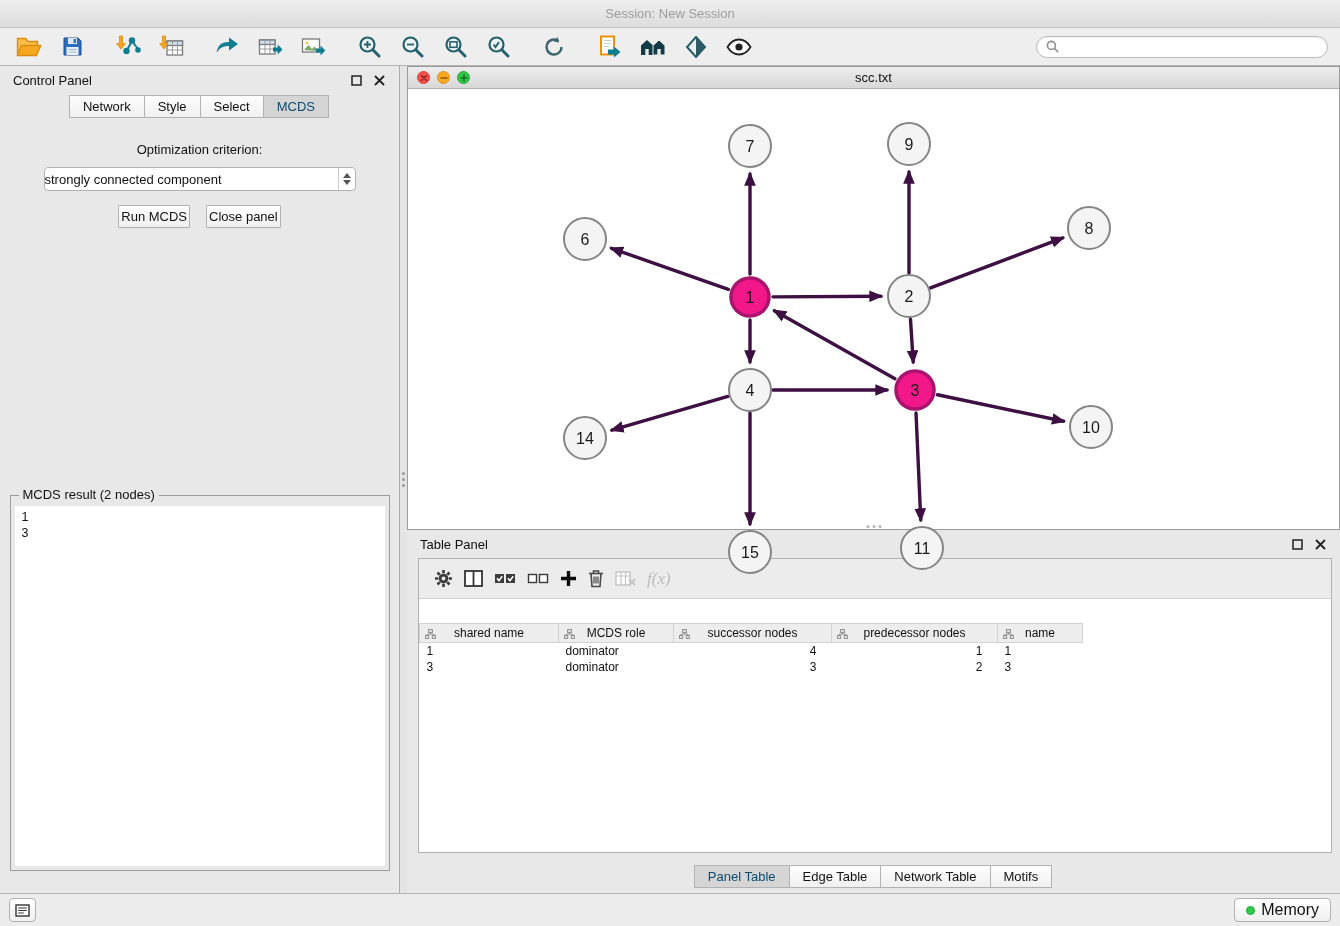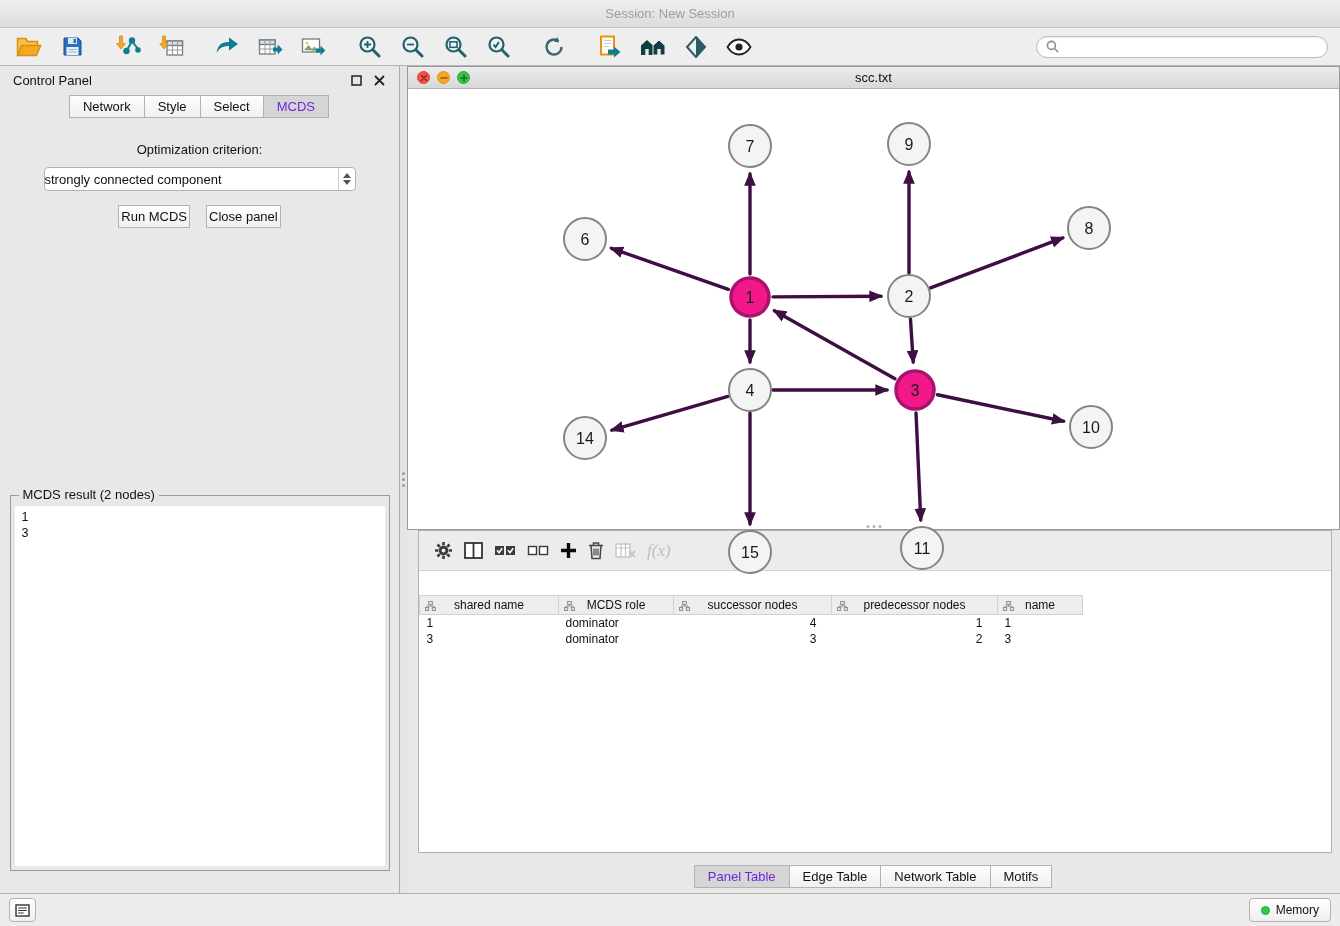--- a/index.html
+++ b/index.html
@@ -19,21 +19,21 @@
 
   .main { flex:1; display:flex; min-height:0; }
 
   
   .control-panel { width:400px; flex:none; background:#e8e8e8; border-right:1px solid #ababab; display:flex; flex-direction:column; }
   .panel-header { height:28px; flex:none; display:flex; align-items:center; padding:0 13px; font-size:13px; }
   .ph-icons { margin-left:auto; display:flex; gap:10px; align-items:center; }
   .ph-icon { width:13px; height:13px; display:flex; align-items:center; justify-content:center; }
   .cp-tabs { display:flex; justify-content:center; margin-top:1px; }
   .tab { border:1px solid #b2b2b2; background:linear-gradient(#fdfdfd,#f0f0f0); padding:3px 13px; font-size:13px; color:#111; margin-left:-1px; white-space:nowrap; }
-  .tab.active { background:#d5d5d5; color:#6d28d9; }
+  .tab.active { background:#d5d5d5; color:#0c4a6e; }
   .cp-body { flex:1; display:flex; flex-direction:column; align-items:center; padding-top:24px; min-height:0;justify-content:flex-end; }
   .opt-label { font-size:13px; }
   .dropdown { margin-top:10px; width:312px; height:24px; background:#fff; border:1px solid #b2b2b2; border-radius:4px; display:flex; align-items:center; font-size:13px; }
   .dd-text { flex:1; }
   .dd-stepper { width:17px; align-self:stretch; border-left:1px solid #cccccc; display:flex; flex-direction:column; align-items:center; justify-content:center; gap:2px; }
   .tri-up { width:0; height:0; border-left:4px solid transparent; border-right:4px solid transparent; border-bottom:5px solid #555; }
   .tri-down { width:0; height:0; border-left:4px solid transparent; border-right:4px solid transparent; border-top:5px solid #555; }
   .cp-buttons { margin-top:14px; display:flex; gap:16px; }
   .btn { border:1px solid #b2b2b2; border-radius:1px; background:linear-gradient(#ffffff,#f0f0f0); padding:3px 2px; font:13px "Liberation Sans",sans-serif; color:#111; }
   .cp-spacer { flex:1; }
@@ -70,21 +70,21 @@
   table.data { border-collapse:collapse; table-layout:fixed; width:663px; font-size:12px;margin-top:24px; }
   table.data th { background:#ededed; border:1px solid #d2d2d2; height:19px; font-weight:normal; position:relative; text-align:center; }
   table.data th .hicon { position:absolute; left:5px; top:4px; }
   table.data td { height:16px; padding:0 7px; text-align:left; overflow:hidden; white-space:nowrap; }
   table.data td.num { text-align:right; padding-right:15px; }
   .tp-tabs { height:34px; flex:none; display:flex; align-items:center; justify-content:center; }
 
   
   .statusbar { height:33px; flex:none; background:#ececec; border-top:1px solid #b2b2b2; display:flex; align-items:center; padding:0 9px; }
   .list-btn { width:27px; height:24px; border:1px solid #b2b2b2; border-radius:4px; background:linear-gradient(#fff,#efefef); display:flex; align-items:center; justify-content:center; }
-  .memory-btn { margin-left:auto; height:24px; display:flex; align-items:center; gap:6px; border:1px solid #b2b2b2; border-radius:4px; background:linear-gradient(#fff,#efefef); padding:0 11px; font-size:12px; }
+  .memory-btn { margin-left:auto; height:24px; display:flex; align-items:center; gap:6px; border:1px solid #b2b2b2; border-radius:4px; background:linear-gradient(#fff,#efefef); padding:0 11px; font-size:16px; }
   .mem-dot { width:9px; height:9px; border-radius:50%; background:#2fc94c; border:1px solid #23a93c; }
 </style>
 </head>
 <body>
 
 <div class="window">
 
   <div class="titlebar">
     <span>Session: New Session</span>
   </div>
@@ -375,20 +375,35 @@
             </svg>
           <span class="h-grip">
               <i></i>
               <i></i>
               <i></i>
             </span>
         </div>
       </div>
 
       <div class="table-panel">
+        <div class="panel-header">
+          <span>Table Panel</span>
+          <span class="ph-icons">
+            <span class="ph-icon">
+                <svg width="11" height="11" viewBox="0 0 11 11">
+                  <rect x="1" y="1" width="9" height="9" fill="none" stroke="#222" stroke-width="1.5"></rect>
+                </svg>
+              </span>
+            <span class="ph-icon">
+                <svg width="11" height="11" viewBox="0 0 11 11">
+                  <path d="M1.5 1.5l8 8M9.5 1.5l-8 8" stroke="#222" stroke-width="1.8" stroke-linecap="round"></path>
+                </svg>
+              </span>
+          </span>
+        </div>
         <div class="table-box">
           <div class="tb-toolbar">
             <span class="ttb-icon">
                 <svg width="19" height="19" viewBox="0 0 19 19">
                   <path d="M9.5 1v3.2M9.5 14.8V18M1 9.5h3.2M14.8 9.5H18M3.5 3.5l2.3 2.3M13.2 13.2l2.3 2.3M15.5 3.5l-2.3 2.3M5.8 13.2l-2.3 2.3" stroke="#3b3b3b" stroke-width="2.6"></path>
                   <circle cx="9.5" cy="9.5" r="4.8" fill="#3b3b3b"></circle>
                   <circle cx="9.5" cy="9.5" r="1.9" fill="#ececec"></circle>
                 </svg>
               </span>
             <span class="ttb-icon">

